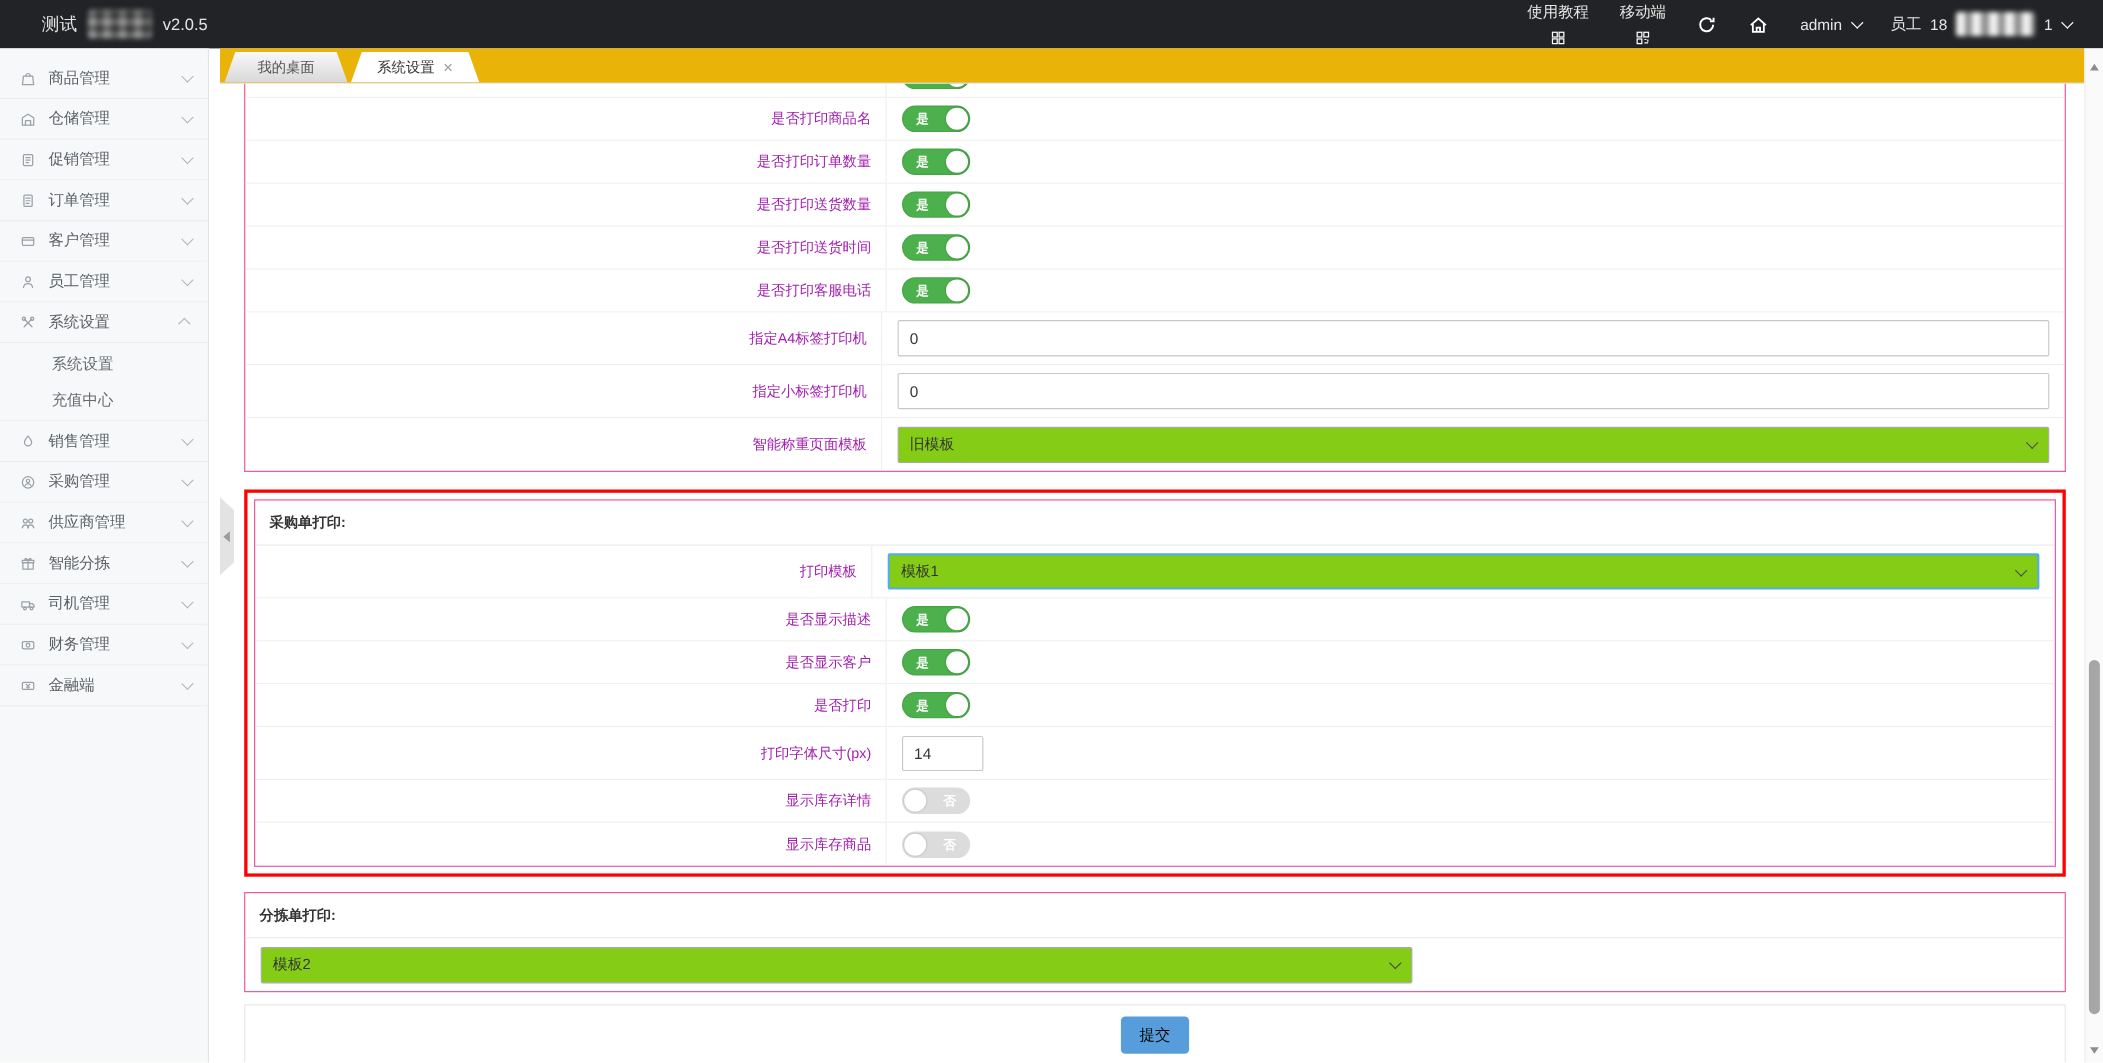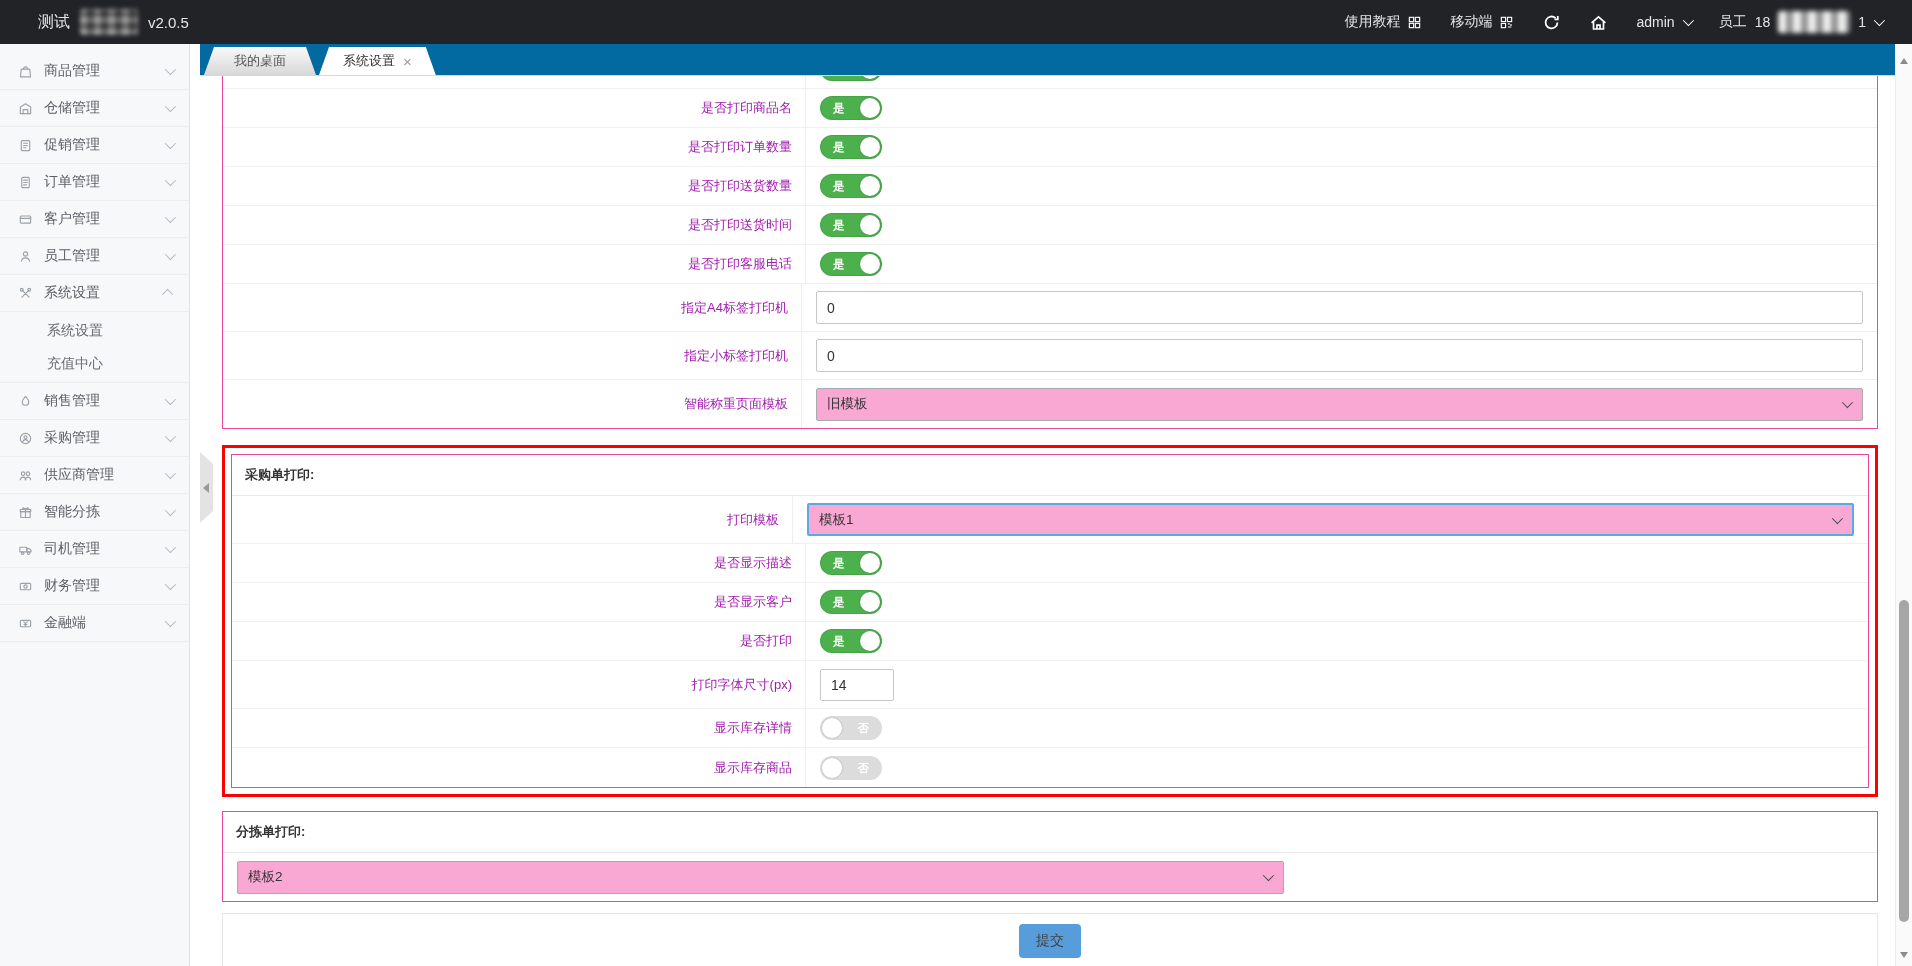--- a/index.html
+++ b/index.html
@@ -9,21 +9,21 @@
   .topbar { position:absolute; top:0; left:0; right:0; height:44px; background:#222326; color:#e5e5e5;
             display:flex; align-items:center; padding:0 30px 0 38px; font-size:15px; }
   .brand-wrap { display:flex; align-items:center; gap:10px; }
   .brand { font-size:16px; }
   .blur-chip { border-radius:3px; filter:blur(2.2px);
       background:repeating-linear-gradient(90deg,#8a8a8a 0 7px,#4a4a4a 7px 14px),repeating-linear-gradient(0deg,#9a9a9acc 0 6px,#555555cc 6px 12px);
       background-blend-mode:overlay; }
   .logo-blur { width:58px; height:26px; }
   .version { font-size:15px; }
   .topbar-right { margin-left:auto; display:flex; align-items:center; gap:28px; font-size:14px; }
-  .top-link { display:flex; align-items:center; gap:7px; cursor:pointer; }
+  .top-link { display:flex; align-items:center; gap:7px; cursor:pointer;flex-direction:column; }
   .icon svg { display:block; }
   .chev { width:8px; height:8px; border-right:1.5px solid #fff; border-bottom:1.5px solid #fff;
           transform:rotate(45deg) translateY(-2px); display:inline-block; }
   .user-chip { display:flex; align-items:center; gap:8px; cursor:pointer; }
   .phone-blur { width:72px; height:22px; border-radius:3px; filter:blur(2.5px);
       background:repeating-linear-gradient(90deg,#f0f0f0 0 8px,#8f8f8f 8px 15px),repeating-linear-gradient(0deg,#ffffffb0 0 6px,#a0a0a0b0 6px 12px); }
 
   
   .sidebar { position:absolute; top:44px; left:0; width:190px; bottom:0; background:#f7f8f9;
              border-right:1px solid #e3e3e3; padding-top:9px; }
@@ -31,21 +31,21 @@
                border-bottom:1px solid #ededed; color:#5b6067; font-size:14px; cursor:pointer; background:#f7f8f9; }
   .side-item .icon { margin-right:11px; }
   .side-label { flex:0 1 auto; }
   .side-chev { margin-left:auto; width:8px; height:8px; border-right:1.4px solid #b3b7bc; border-bottom:1.4px solid #b3b7bc;
                transform:rotate(45deg) translateY(-2px); }
   .side-chev.up { transform:rotate(225deg) translateY(-2px); }
   .side-sub { border-bottom:1px solid #ededed; padding:2px 0; }
   .side-sub-item { height:33px; display:flex; align-items:center; padding-left:47px; font-size:14px; color:#666b72; cursor:pointer; }
 
   
-  .tabbar { position:absolute; left:200px; top:44px; right:17px; height:32px; background:#0369a1;
+  .tabbar { position:absolute; left:200px; top:44px; right:17px; height:32px; background:#eab308;
             border-bottom:1px solid #d7d7d7; display:flex; align-items:flex-end; padding-left:4px; }
   .tab { height:28px; display:flex; align-items:center; justify-content:center; gap:8px; padding:0 24px;
          font-size:13px; color:#555; margin-right:3px; cursor:pointer;
          clip-path:polygon(10px 0, calc(100% - 10px) 0, 100% 100%, 0 100%);
          background:linear-gradient(#f9f9f9,#d8d8d8); min-width:112px; }
   .tab.active { background:#fff; color:#333; }
   .tab-close { color:#9a9a9a; font-size:15px; line-height:1; cursor:pointer; }
 
   
   .content { position:absolute; left:200px; top:76px; right:17px; bottom:0; background:#fff; overflow:hidden; }
@@ -71,32 +71,32 @@
   .toggle.off .t-text { right:13px; }
   .t-knob { position:absolute; top:2px; width:20px; height:20px; border-radius:50%; background:#fff;
             box-shadow:0 0 2px rgba(0,0,0,.25); }
   .toggle.on .t-knob { right:2px; }
   .toggle.off .t-knob { left:2px; }
 
   
   .text-input { width:1047px; height:33px; border:1px solid #c7c7c7; border-radius:2px; padding:0 10px;
                 font-size:14px; color:#333; font-family:inherit; outline:none; background:#fff; }
   .text-input.small { width:74px; height:32px; }
-  .select-box { width:1047px; height:33px; border:1px solid #ababab; border-radius:2px; background:#f9a8d4;
+  .select-box { width:1047px; height:33px; border:1px solid #ababab; border-radius:2px; background:#84cc16;
                 display:flex; align-items:center; justify-content:space-between; padding:0 12px 0 10px;
                 font-size:13.5px; color:#333; cursor:pointer; }
   .select-box.focused { border:2px solid #54aee4; }
   .sel-chevron { width:8px; height:8px; border-right:1.6px solid #4a4a4a; border-bottom:1.6px solid #4a4a4a;
                  transform:rotate(45deg) translateY(-2px); flex:0 0 auto; }
 
   
   .red-wrap { border:3px solid #ff0000; padding:6px; margin:16px 0 14px; }
   .sorting-sec { margin-bottom:11px; }
   .submit-section { border:1px solid #e7e7e7; padding:10px 0 12px; display:flex; justify-content:center; }
-  .submit-btn { background:#579ddb; color:#404040; border:none; border-radius:4px; font-size:14px; font-family:Liberation Serif, serif;
+  .submit-btn { background:#579ddb; color:#000000; border:none; border-radius:4px; font-size:14px; font-family:Liberation Serif, serif;
                 padding:8px 17px; cursor:pointer; }
 
   
   .collapse-handle { position:absolute; left:0; top:376px; width:13px; height:71px; background:#e3e3e3;
       clip-path:polygon(0 0,100% 12px,100% calc(100% - 12px),0 100%);
       display:flex; align-items:center; justify-content:center; cursor:pointer; }
   .collapse-tri { width:0; height:0; border-top:5px solid transparent; border-bottom:5px solid transparent;
       border-right:6px solid #9b9b9b; margin-right:2px; }
 
   

